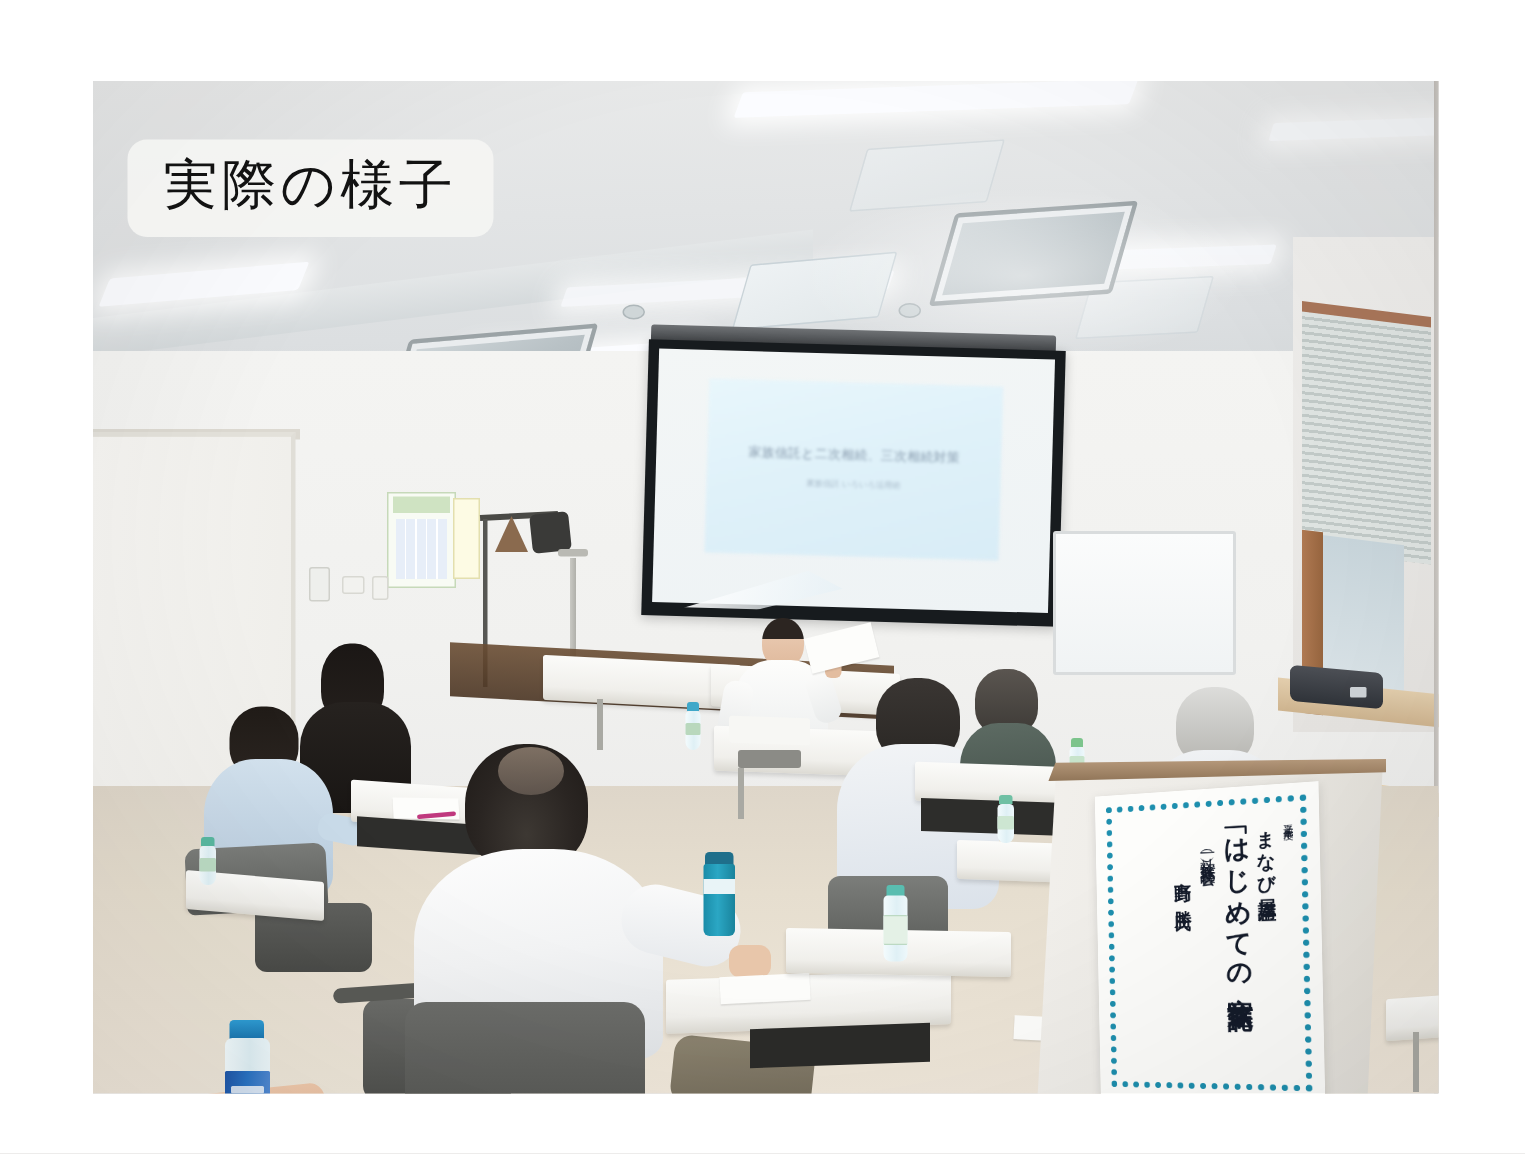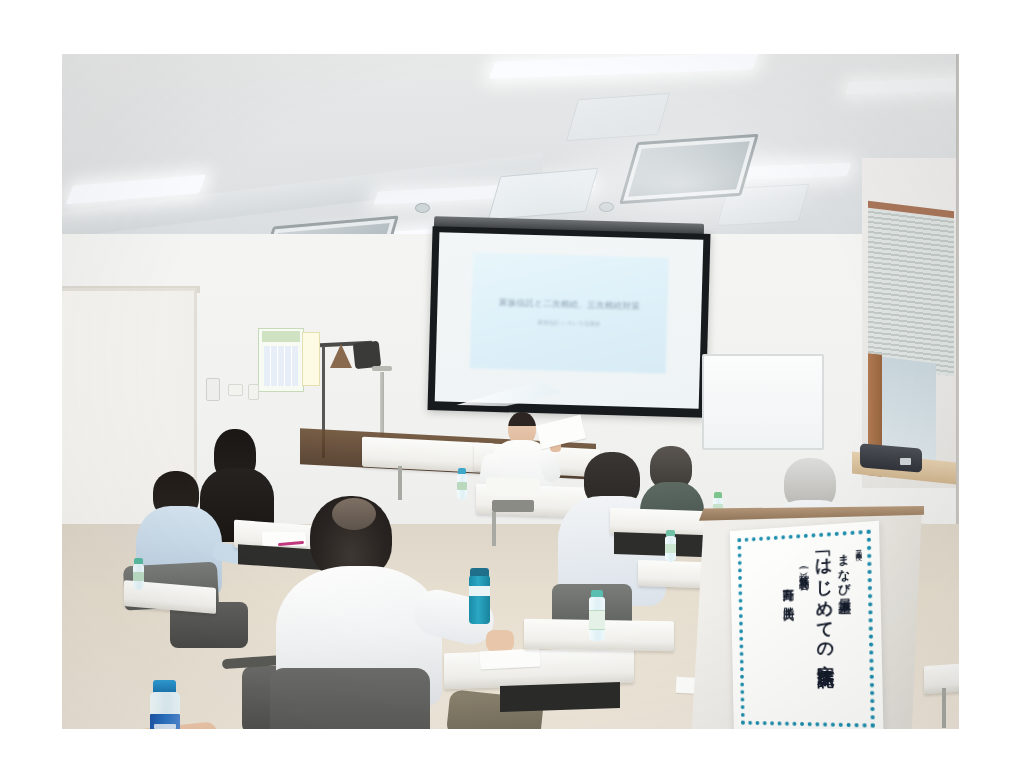--- a/index.html
+++ b/index.html
@@ -524,14 +524,15 @@
           <div class="vcol c-main">「はじめての家族信託」</div>
           <div class="vcol c-org">（一社）家族信託普及会</div>
           <div class="vcol c-name">高野　勝氏</div>
         </div>
       </div>
     </div>
 
     <div class="vignette"></div>
   </div>
 
+  <div class="caption">実際の様子</div>
 
 </div>
 
 </body></html>

